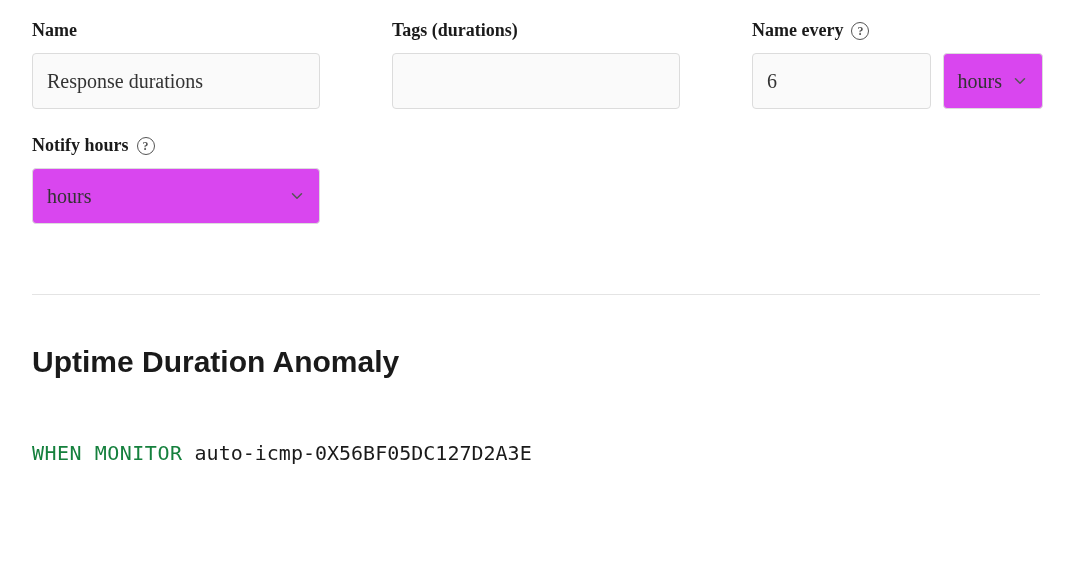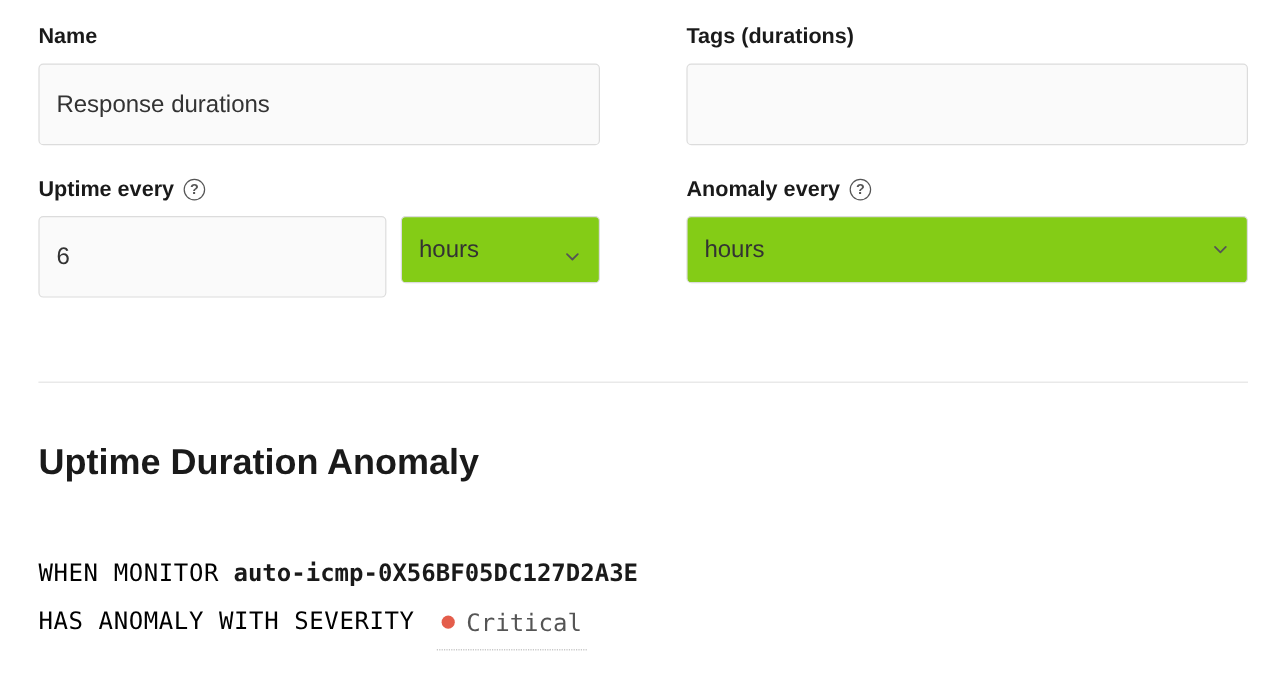--- a/index.html
+++ b/index.html
@@ -5,23 +5,24 @@
   * { box-sizing: border-box; margin: 0; padding: 0; }
   body {
     font-family: -apple-system, BlinkMacSystemFont, "Segoe UI", Helvetica, Arial, sans-serif;
     background: #fff;
     color: #1a1a1a;
     padding: 20px 32px;
     width: 1072px;
   }
   .form-grid {
     display: grid;
-    grid-template-columns: 1fr 1fr;
+    grid-template-columns: 1fr 1fr 1fr;
     column-gap: 72px;
     row-gap: 26px;
+    font-family: Liberation Serif, serif;
   }
   .field-label {
     font-size: 18px;
     font-weight: 600;
     color: #1a1a1a;
     margin-bottom: 12px;
     display: flex;
     align-items: center;
     gap: 8px;
   }
@@ -32,21 +33,21 @@
     border: 1.5px solid #555;
     border-radius: 50%;
     align-items: center;
     justify-content: center;
     font-size: 12px;
     color: #555;
     line-height: 1;
   }
   .text-input {
     width: 100%;
-    height: 68px;
+    height: 56px;
     border: 1px solid #dcdcdc;
     border-radius: 4px;
     background: #fafafa;
     font-size: 20px;
     padding: 0 14px;
     color: #333;
     font-family: inherit;
   }
   .inline-group {
     display: flex;
@@ -57,21 +58,21 @@
   }
   .select-wrap {
     flex: 1;
     position: relative;
   }
   .select-box {
     width: 100%;
     height: 56px;
     border: 1px solid #dcdcdc;
     border-radius: 4px;
-    background: #84cc16;
+    background: #d946ef;
     font-size: 20px;
     padding: 0 40px 0 14px;
     color: #333;
     display: flex;
     align-items: center;
     cursor: pointer;
   }
   .chevron {
     position: absolute;
     right: 14px;
@@ -89,26 +90,26 @@
     font-size: 30px;
     font-weight: 700;
     margin-bottom: 54px;
   }
   .query {
     font-family: "SFMono-Regular", ui-monospace, Menlo, Consolas, monospace;
     font-size: 20px;
     line-height: 2.0;
   }
   .query .kw {
-    color: #000000;
+    color: #15803d;
     letter-spacing: 0.5px;
   }
   .query .val {
     color: #1a1a1a;
-    font-weight: 700;
+    font-weight: 400;
   }
   .sev-field {
     display: inline-flex;
     align-items: center;
     gap: 10px;
     border-bottom: 1px dotted #bbb;
     padding: 0 4px 2px 4px;
     margin-left: 6px;
     cursor: pointer;
   }
@@ -135,41 +136,41 @@
     <input class="text-input" type="text" value="Response durations" style="">
   </div>
 
   <div>
     <div class="field-label">Tags (durations)</div>
     <input class="text-input" type="text" value="" style="">
   </div>
 
   <div>
     <div class="field-label">
-      <span>Uptime every</span>
+      <span>Name every</span>
       <span class="help-circle">?</span>
     </div>
     <div class="inline-group">
       <input class="text-input num" type="text" value="6" style="">
       <div class="select-wrap">
         <div class="select-box">
           <span>hours</span>
         </div>
         <span class="chevron">
           <svg width="18" height="18" viewBox="0 0 24 24" fill="none" stroke="#555" stroke-width="2" stroke-linecap="round" stroke-linejoin="round">
               <polyline points="6 9 12 15 18 9"></polyline>
             </svg>
         </span>
       </div>
     </div>
   </div>
 
   <div>
     <div class="field-label">
-      <span>Anomaly every</span>
+      <span>Notify hours</span>
       <span class="help-circle">?</span>
     </div>
     <div class="inline-group">
       <div class="select-wrap">
         <div class="select-box">
           <span>hours</span>
         </div>
         <span class="chevron">
           <svg width="18" height="18" viewBox="0 0 24 24" fill="none" stroke="#555" stroke-width="2" stroke-linecap="round" stroke-linejoin="round">
               <polyline points="6 9 12 15 18 9"></polyline>
@@ -182,20 +183,13 @@
 
 <hr class="divider">
 
 <h2 class="section-heading">Uptime Duration Anomaly</h2>
 
 <div class="query">
   <div>
     <span class="kw">WHEN MONITOR</span>
     <span class="val">auto-icmp-0X56BF05DC127D2A3E</span>
   </div>
-  <div>
-    <span class="kw">HAS ANOMALY WITH SEVERITY</span>
-    <span class="sev-field">
-      <span class="dot"></span>
-      <span class="sev-label">Critical</span>
-    </span>
-  </div>
 </div>
 
 </body></html>

